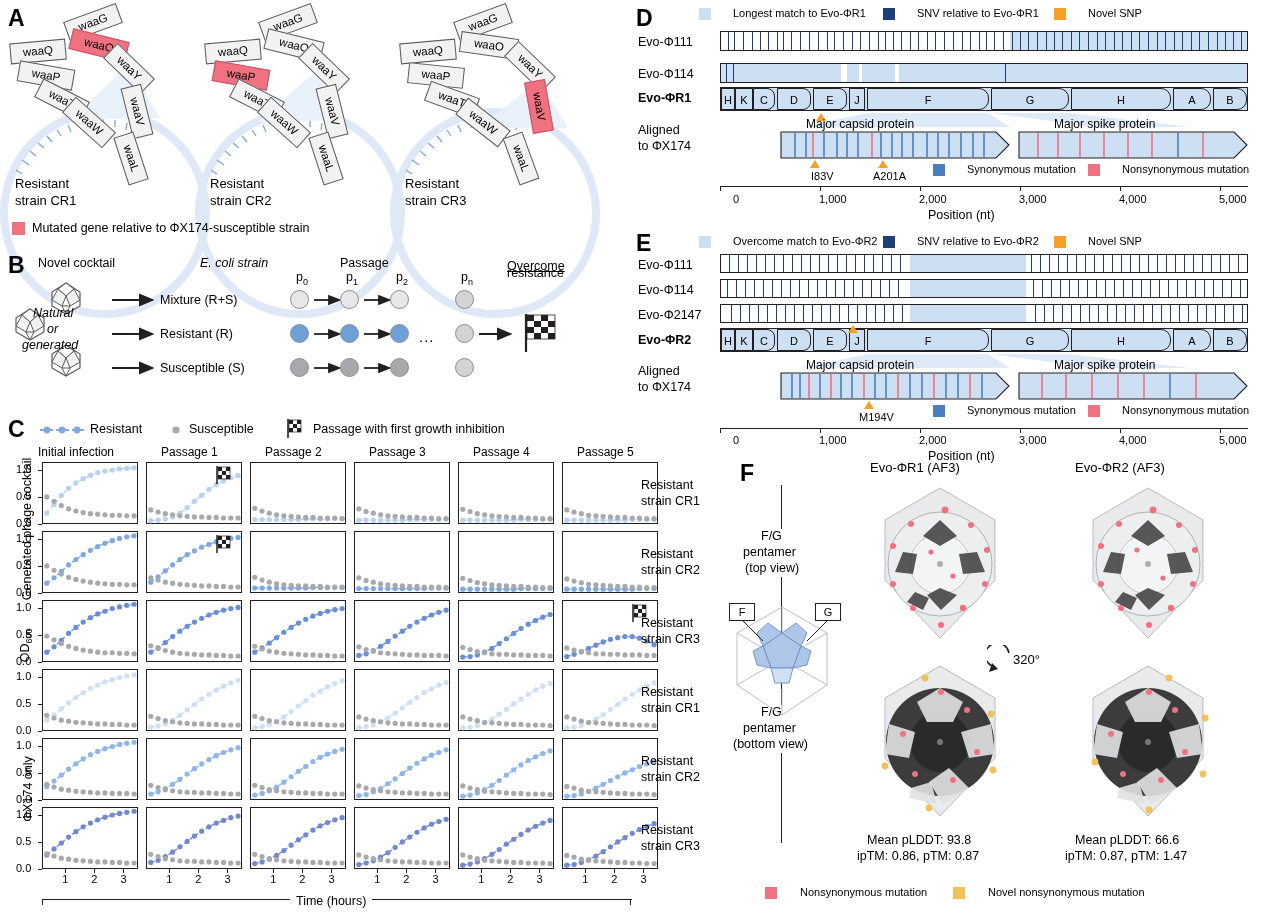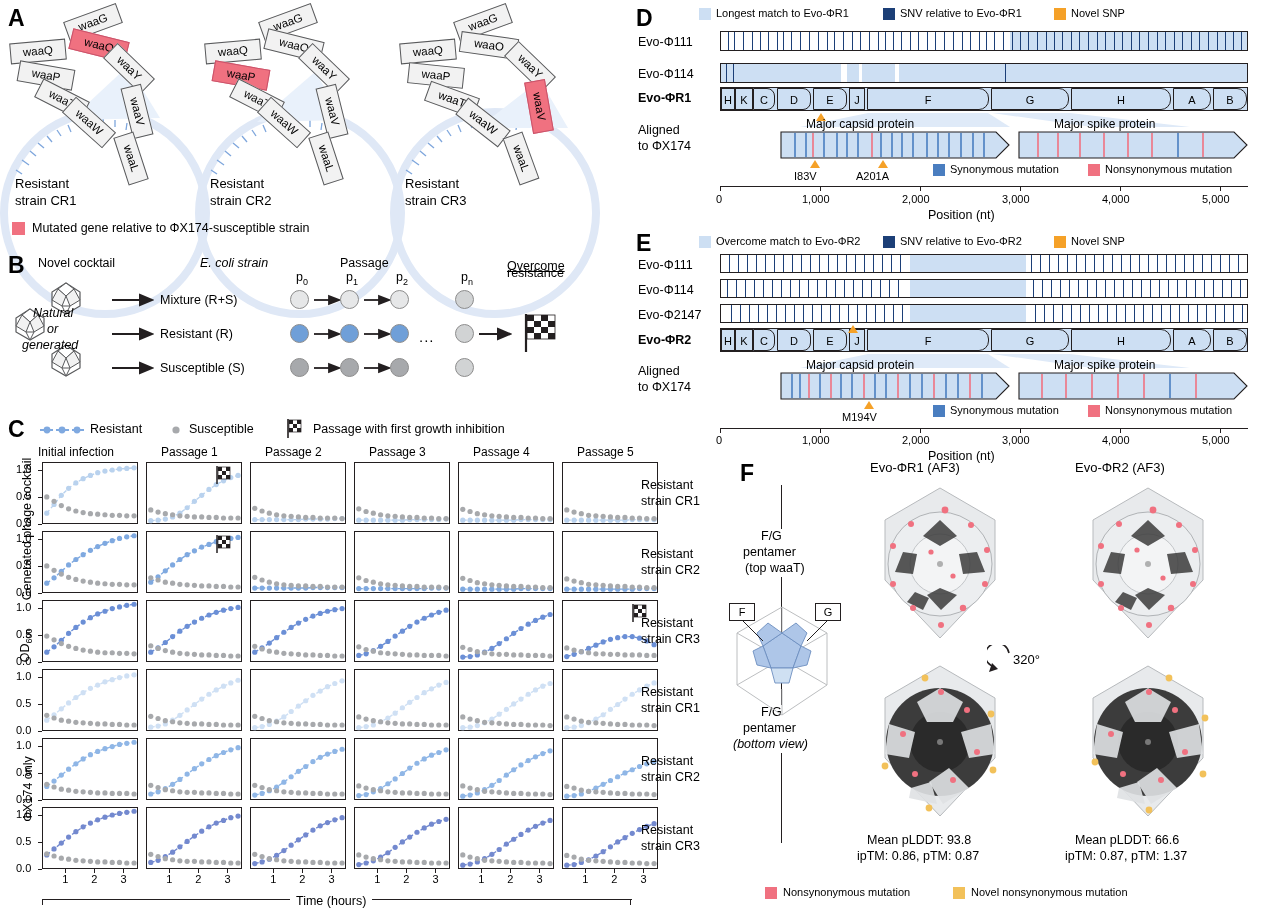--- a/index.html
+++ b/index.html
@@ -12,21 +12,21 @@
     position: relative;
     overflow: hidden;
   }
   .panel-letter {
     position: absolute;
     font-weight: bold;
     font-size: 23px;
     font-family: "Liberation Sans", sans-serif;
   }
   .lbl { position: absolute; font-size: 12.5px; }
-  .lbl-sm { position: absolute; font-size: 11px; }
+  .lbl-sm { position: absolute; font-size: 11px; margin-left: 17px; }
   .lbl-b { position: absolute; font-size: 12.5px; font-weight: bold; }
 
   
   #panelA { position:absolute; left:0; top:0; width:620px; height:245px; }
   .arrowgene {
     position: absolute;
     background: #f2f2f2;
     border: 1.3px solid #58595b;
     font-size: 11.5px;
     text-align: center;
@@ -2037,24 +2037,24 @@
   <div class="lbl" style="left:292px; top:221px;">Position (nt)</div>
 </div>
 
 <div class="panel-letter" style="left:740px; top:460px;">F</div>
 <div id="panelF">
   <div class="lbl" style="left:135px; top:5px; font-size:13px;">Evo-ΦR1 (AF3)</div>
   <div class="lbl" style="left:340px; top:5px; font-size:13px;">Evo-ΦR2 (AF3)</div>
 
   <div class="lbl" style="left:26px; top:74px; font-size:12.5px;">F/G</div>
   <div class="lbl" style="left:8px; top:90px; font-size:12.5px;">pentamer</div>
-  <div class="lbl" style="left:10px; top:106px; font-size:12.5px;">(top waaT)</div>
+  <div class="lbl" style="left:10px; top:106px; font-size:12.5px;">(top view)</div>
   <div class="lbl" style="left:26px; top:250px; font-size:12.5px;">F/G</div>
   <div class="lbl" style="left:8px; top:266px; font-size:12.5px;">pentamer</div>
-  <div class="lbl" style="left:-2px; top:282px; font-size:12.5px;font-style:italic;">(bottom view)</div>
+  <div class="lbl" style="left:-2px; top:282px; font-size:12.5px;">(bottom view)</div>
 
   <div class="leaderline" style="left:46px; top:30px; width:1.3px; height:44px;"></div>
   <div class="leaderline" style="left:46px; top:122px; width:1.3px; height:128px;"></div>
   <div class="leaderline" style="left:46px; top:298px; width:1.3px; height:90px;"></div>
 
   <svg width="118" height="120" style="position:absolute; left:-12px; top:148px;">
     <g stroke="#bcbec0" stroke-width="1" fill="none">
       <polygon points="59,4 104,30 104,82 59,112 14,82 14,30"></polygon>
       <line x1="59" y1="4" x2="59" y2="30"></line>
       <line x1="14" y1="30" x2="59" y2="56"></line>
@@ -2207,19 +2207,19 @@
           <circle cx="96" cy="152" r="3.4"></circle>
         <circle cx="42" cy="104" r="3.4"></circle>
       </g>
       <circle cx="95" cy="84" r="3" fill="#9a9a9a" opacity="0.7"></circle>
     </g>
   </svg>
 
   <div class="lbl" style="left:132px; top:378px; font-size:12.5px;">Mean pLDDT: 93.8</div>
   <div class="lbl" style="left:122px; top:394px; font-size:12.5px;">ipTM: 0.86, pTM: 0.87</div>
   <div class="lbl" style="left:340px; top:378px; font-size:12.5px;">Mean pLDDT: 66.6</div>
-  <div class="lbl" style="left:330px; top:394px; font-size:12.5px;">ipTM: 0.87, pTM: 1.37</div>
+  <div class="lbl" style="left:330px; top:394px; font-size:12.5px;">ipTM: 0.87, pTM: 1.47</div>
 
   <div class="legend-swatch" style="left:30px; top:432px; width:12px; height:12px; background:#f07180;"></div>
   <div class="lbl-sm" style="left:48px; top:431px;">Nonsynonymous mutation</div>
   <div class="legend-swatch" style="left:218px; top:432px; width:12px; height:12px; background:#f2c15a;"></div>
   <div class="lbl-sm" style="left:236px; top:431px;">Novel nonsynonymous mutation</div>
 </div>
 
 </body></html>

